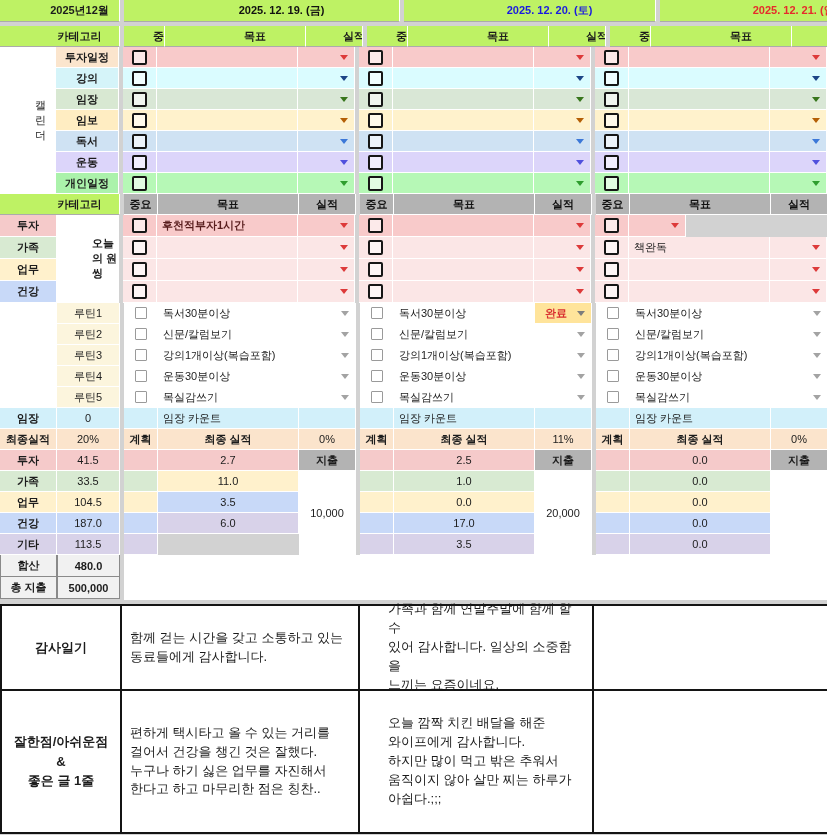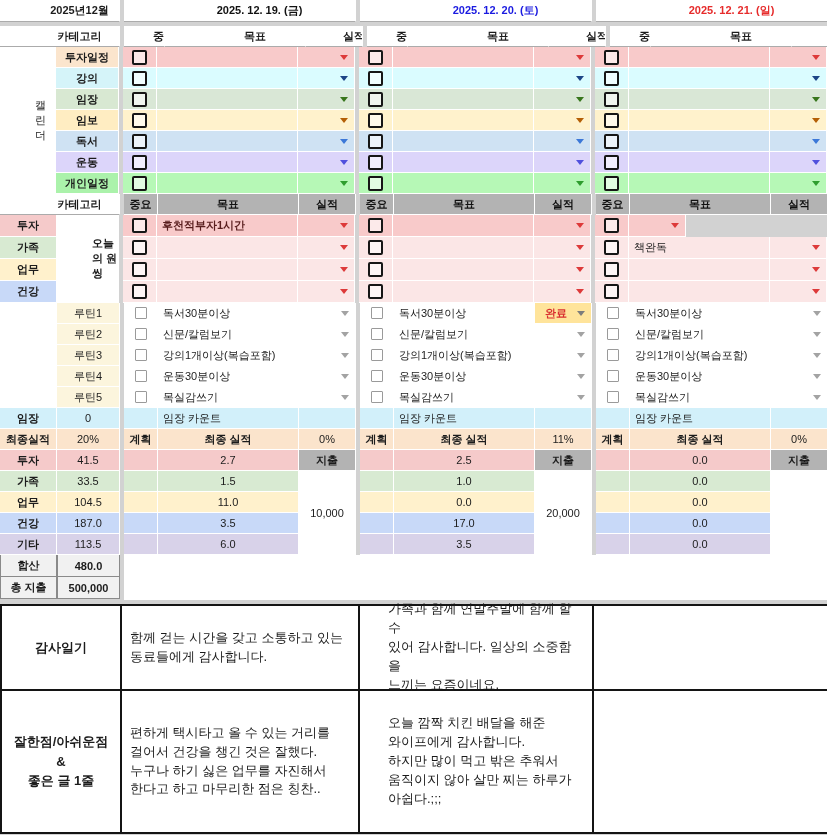--- a/index.html
+++ b/index.html
@@ -10,21 +10,21 @@
      border-right:1px solid #fff;border-bottom:1px solid #fff;overflow:hidden;flex:0 0 auto;
      white-space:nowrap;}
   .gx{flex:0 0 4px;}
   .gy{height:4px;}
   .wA{width:57px}.wB{width:63px}.wAB{width:120px}
   .wi{width:34px}.wg{width:141px}.wr{width:57px}
   .h21{height:21px}.h22{height:22px}
   .bold{font-weight:bold}
   .goalL{justify-content:flex-start;padding-left:5px;}
   .res{justify-content:flex-end;padding-right:6px;}
-  .hdr{background:#ffffff;font-weight:bold;border-bottom:1px solid #ababab;padding-left:40px;}
+  .hdr{background:#bef264;font-weight:bold;border-bottom:1px solid #ababab;padding-left:40px;}
   .ghdr{background:#b3b3b3;font-weight:bold;color:#111;}
   
   .cb{width:11px;height:11px;border:2px solid #161616;border-radius:2px;background:rgba(255,255,255,.6);}
   .cb.thin{width:10px;height:10px;border:1px solid #9a9a9a;border-radius:1px;background:#fff;}
   
   .arw{width:0;height:0;border-left:4.5px solid transparent;border-right:4.5px solid transparent;border-top:5.5px solid #808080;}
   .a-red{border-top-color:#dd3a3a}.a-navy{border-top-color:#1c4587}.a-green{border-top-color:#38761d}
   .a-brown{border-top-color:#b45f06}.a-blue{border-top-color:#3c78d8}.a-purp{border-top-color:#5050dd}
   .a-lgreen{border-top-color:#2e9e2e}.a-gray{border-top-color:#a3a3a3}.a-dgray{border-top-color:#7c7c7c}
   
@@ -65,25 +65,25 @@
   .jc3{flex:1;}
 </style>
 </head>
 <body>
 
 <div class="screen">
 
   <div class="r">
     <div class="c wAB h22 hdr">2025년12월</div>
     <div class="gx"></div>
-    <div class="c h22 hdr" style="width:232px">
+    <div class="c h22 hdr" style="width:276px">
       <span style="color:#111111">2025. 12. 19. (금)</span>
     </div>
     <div class="gx"></div>
-    <div class="c h22 hdr" style="width:232px">
+    <div class="c h22 hdr" style="width:252px">
       <span style="color:#1a1ae0">2025. 12. 20. (토)</span>
     </div>
     <div class="gx"></div>
     <div class="c h22 hdr" style="width:232px">
       <span style="color:#e62b2b">2025. 12. 21. (일)</span>
     </div>
   </div>
   <div class="gy"></div>
 
   <div class="r">
@@ -688,21 +688,20 @@
     <div class="r">
       <div>
         <div class="c wi h21 l-invest"></div>
           <div class="c wi h21 l-fam"></div>
           <div class="c wi h21 l-work"></div>
           <div class="c wi h21 l-health"></div>
           <div class="c wi h21 l-etc"></div>
       </div>
       <div>
         <div class="c wg h21 l-invest">2.7</div>
-        <div class="c wg h21 l-fam">1.5</div>
         <div class="c wg h21 l-work">11.0</div>
         <div class="c wg h21 l-health">3.5</div>
         <div class="c wg h21 l-etc">6.0</div>
       </div>
       <div>
         <div class="c wr h21 spendhdr">지출</div>
         <div class="c wr merged" style="height:84px">10,000</div>
       </div>
     </div>
     <div class="gx"></div>

